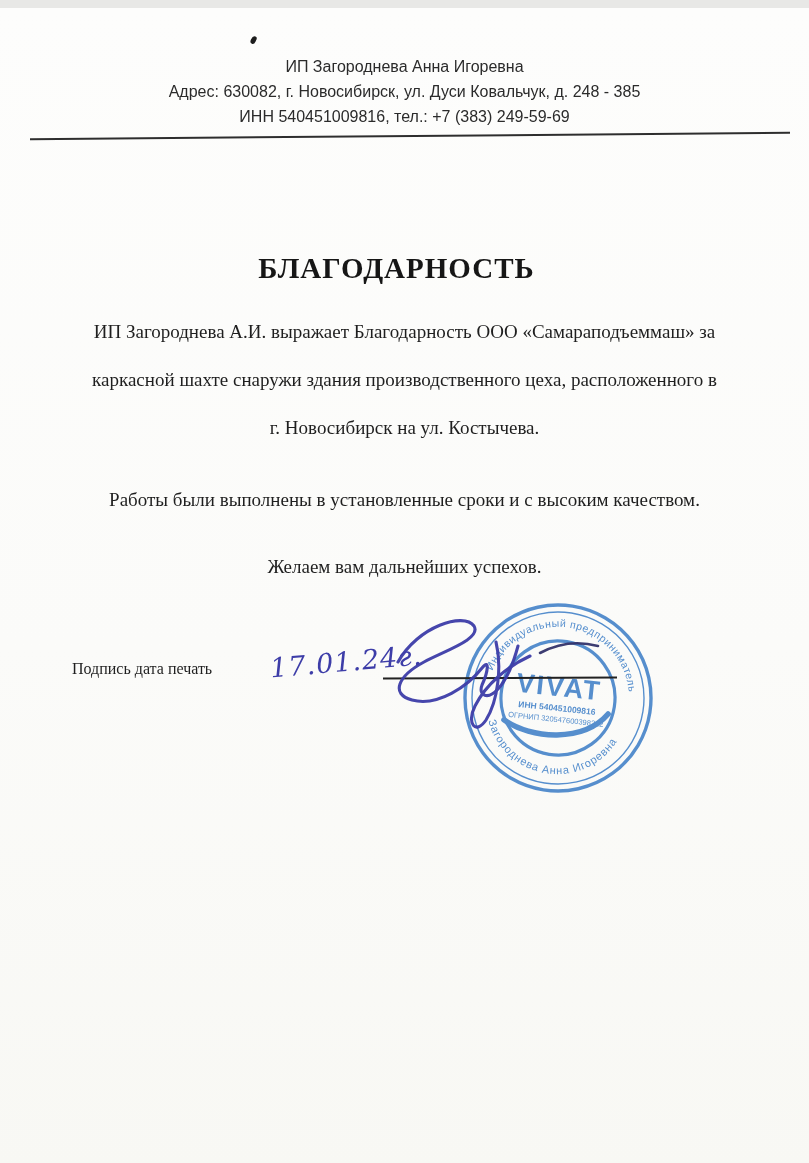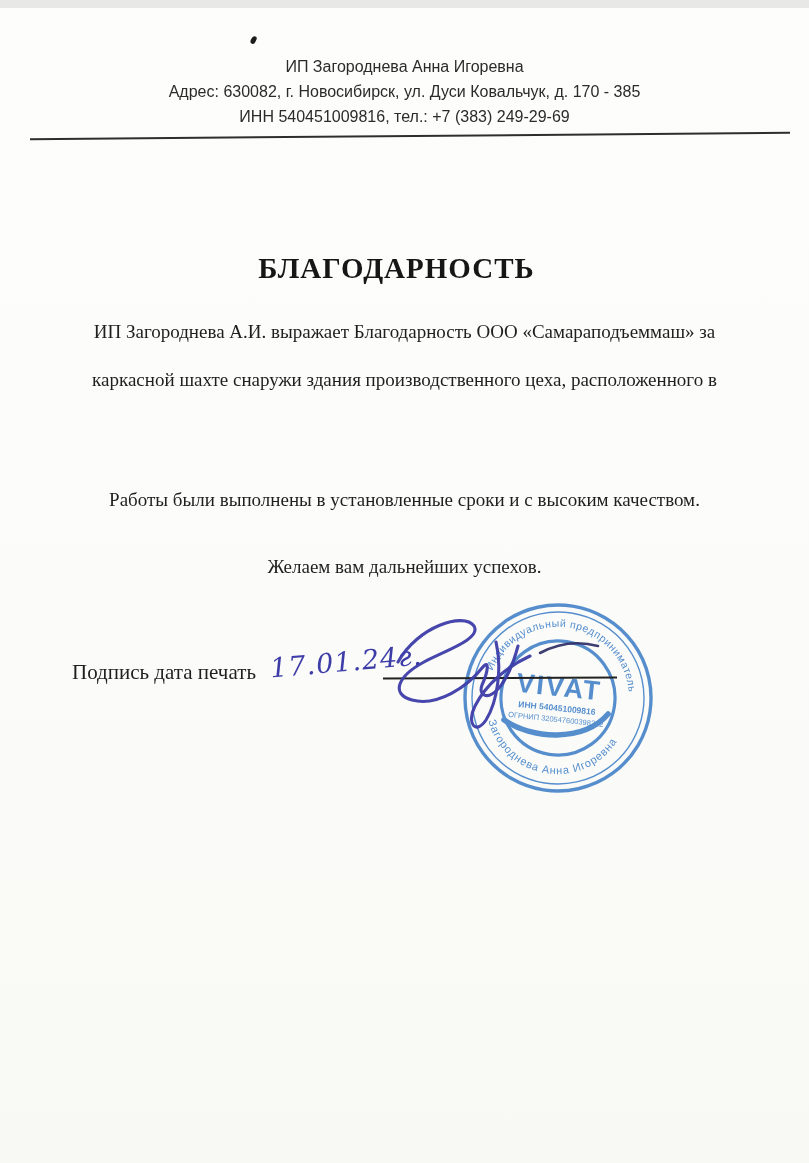--- a/index.html
+++ b/index.html
@@ -33,21 +33,21 @@
     position:absolute;top:244px;left:0;right:16px;
     text-align:center;font-size:29px;font-weight:bold;letter-spacing:1px;
     color:#161616;
   }
   .body-par{position:absolute;left:0;right:0;text-align:center;}
   .p1{top:300px;}
   .p1 .line{font-size:19px;line-height:48px;white-space:nowrap;text-align:center;}
   .p2{top:478px;font-size:19px;line-height:28px;}
   .p3{top:545px;font-size:19px;line-height:28px;}
   .sign-label{
-    position:absolute;left:72px;top:652px;font-size:21px;
+    position:absolute;left:72px;top:652px;font-size:16px;
   }
   .hand-date{
     position:absolute;left:270px;top:638px;
     font-family:"DejaVu Serif",serif;font-style:italic;
     font-size:27px;letter-spacing:1px;
     color:#3d3da8;transform:rotate(-5deg);
     white-space:nowrap;
   }
   .sign-underline{
     position:absolute;left:383px;top:669px;width:234px;height:2px;
@@ -63,31 +63,32 @@
 </style>
 </head>
 <body>
 
 <div class="page">
 
   <div class="scan-speck"></div>
 
   <div class="letterhead">
     <div>ИП Загороднева Анна Игоревна</div>
-    <div>Адрес: 630082, г. Новосибирск, ул. Дуси Ковальчук, д. 170 - 385</div>
-    <div>ИНН 540451009816, тел.: +7 (383) 249-29-69</div>
+    <div>Адрес: 630082, г. Новосибирск, ул. Дуси Ковальчук, д. 248 - 385</div>
+    <div>ИНН 540451009816, тел.: +7 (383) 249-59-69</div>
   </div>
 
   <div class="head-rule"></div>
 
   <div class="doc-title">БЛАГОДАРНОСТЬ</div>
 
   <div class="body-par p1">
     <div class="line">ИП Загороднева А.И. выражает Благодарность ООО «Самараподъеммаш» за</div>
     <div class="line">каркасной шахте снаружи здания производственного цеха, расположенного в</div>
+    <div class="line">г. Новосибирск на ул. Костычева.</div>
   </div>
 
   <div class="body-par p2">Работы были выполнены в установленные сроки и с высоким качеством.</div>
 
   <div class="body-par p3">Желаем вам дальнейших успехов.</div>
 
   <div class="sign-label">Подпись дата печать</div>
 
   <div class="hand-date">17.01.24г.</div>
 

